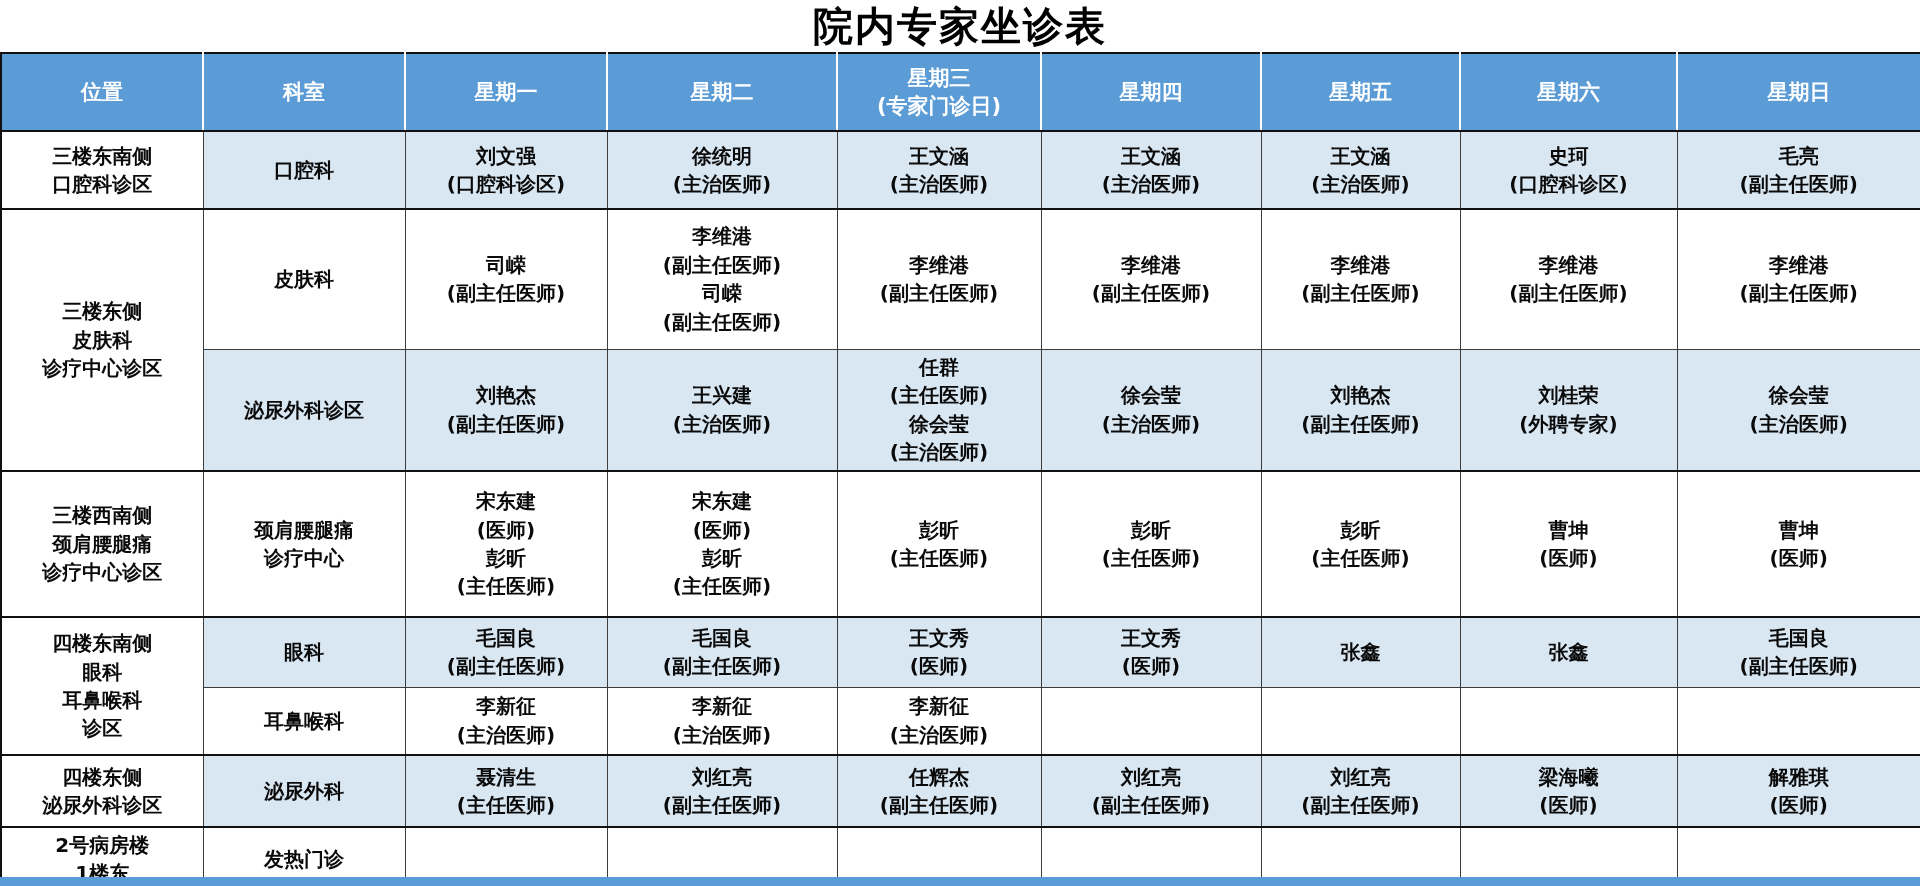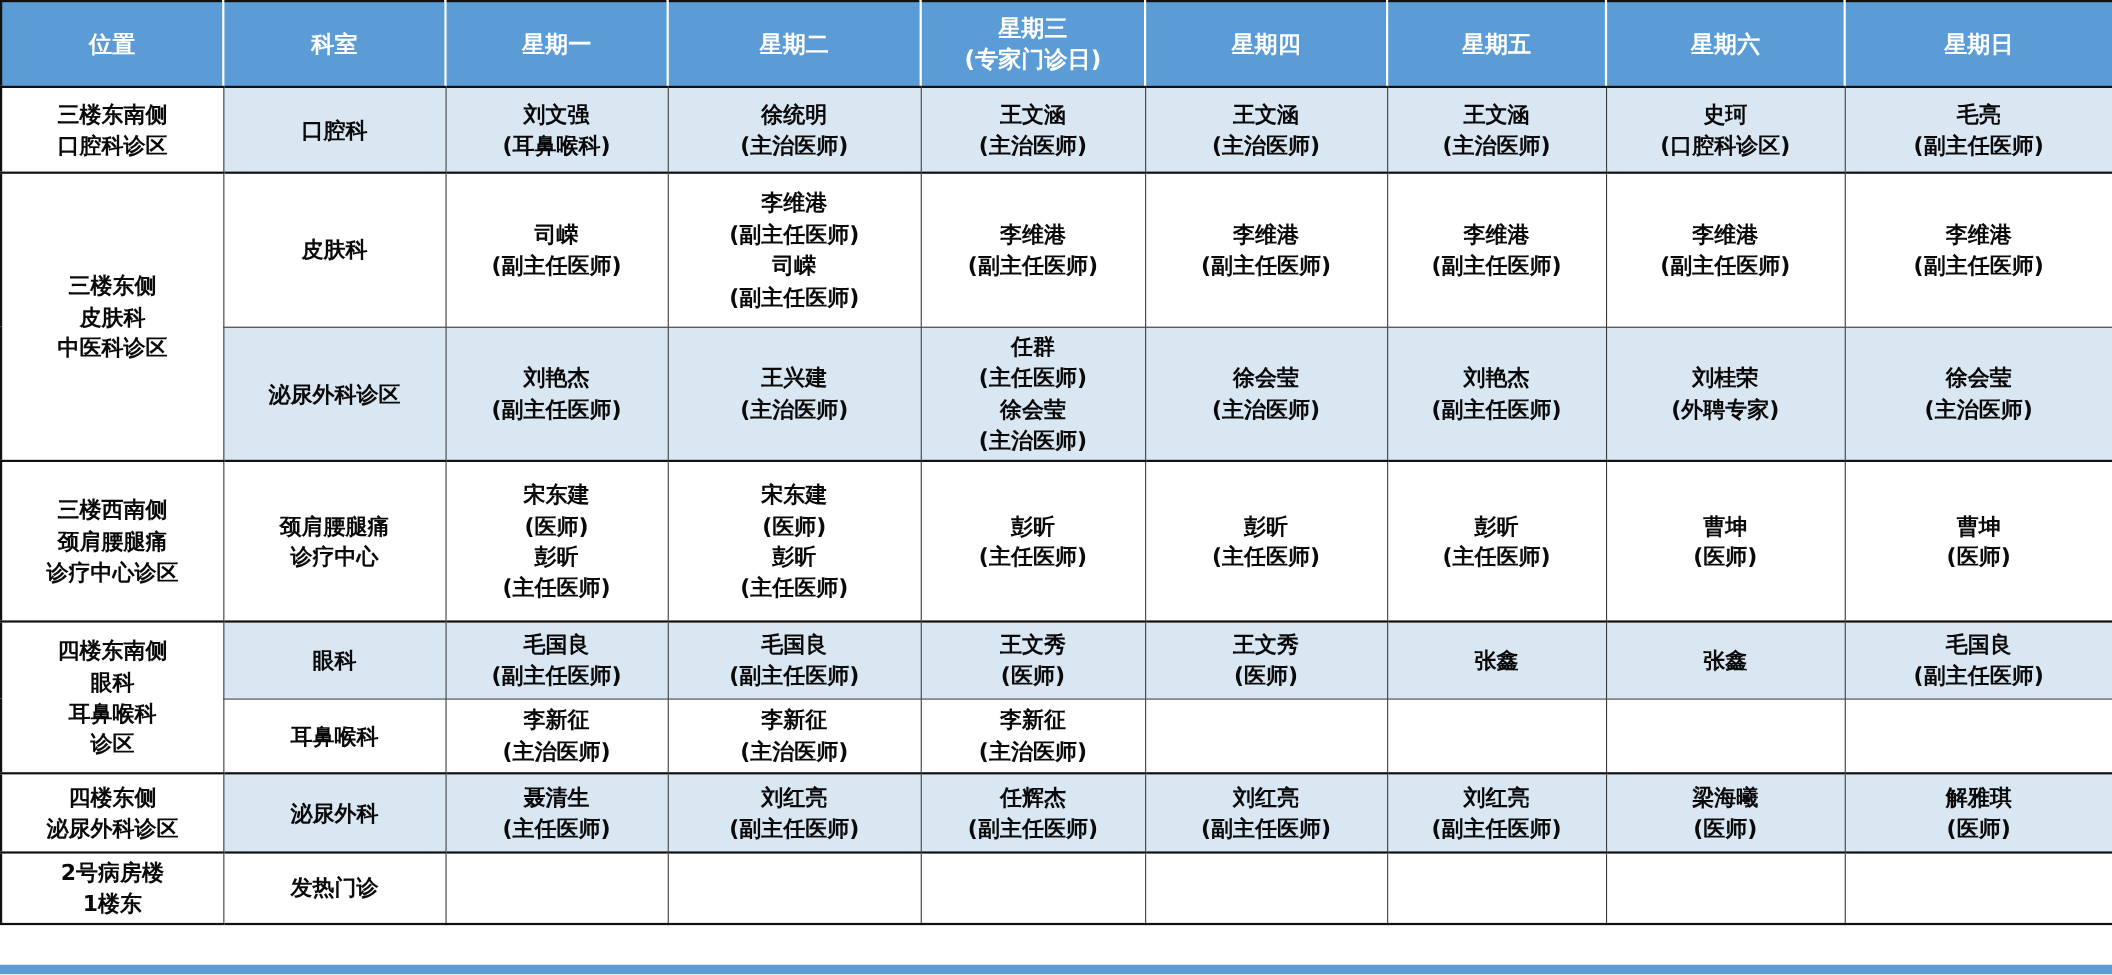--- a/index.html
+++ b/index.html
@@ -73,20 +73,21 @@
     bottom: 0;
     width: 100%;
     height: 9px;
     background: var(--header-bg);
   }
 </style>
 </head>
 <body>
 
 <div class="page">
+  <div class="title">院内专家坐诊表</div>
   <table class="tbl">
     <colgroup>
         <col style="width: 202px;">
         <col style="width: 202px;">
         <col style="width: 202px;">
         <col style="width: 230px;">
         <col style="width: 204px;">
         <col style="width: 220px;">
         <col style="width: 199px;">
         <col style="width: 217px;">
@@ -105,38 +106,38 @@
           <th>星期六</th>
           <th>星期日</th>
         </tr>
       </thead>
     <tbody>
         <tr class="shaded group-end" style="height: 78px; padding-left: 28px;">
           <td class="loc" rowspan="1">三楼东南侧
 口腔科诊区</td>
           <td>口腔科</td>
           <td>刘文强
-(耳鼻喉科)</td>
+(口腔科诊区)</td>
           <td>徐统明
 (主治医师)</td>
           <td>王文涵
 (主治医师)</td>
           <td>王文涵
 (主治医师)</td>
           <td>王文涵
 (主治医师)</td>
           <td>史珂
 (口腔科诊区)</td>
           <td>毛亮
 (副主任医师)</td>
         </tr>
         <tr style="height: 140px;">
           <td class="loc" rowspan="2">三楼东侧
 皮肤科
-中医科诊区</td>
+诊疗中心诊区</td>
           <td>皮肤科</td>
           <td>司嵘
 (副主任医师)</td>
           <td>李维港
 (副主任医师)
 司嵘
 (副主任医师)</td>
           <td>李维港
 (副主任医师)</td>
           <td>李维港

